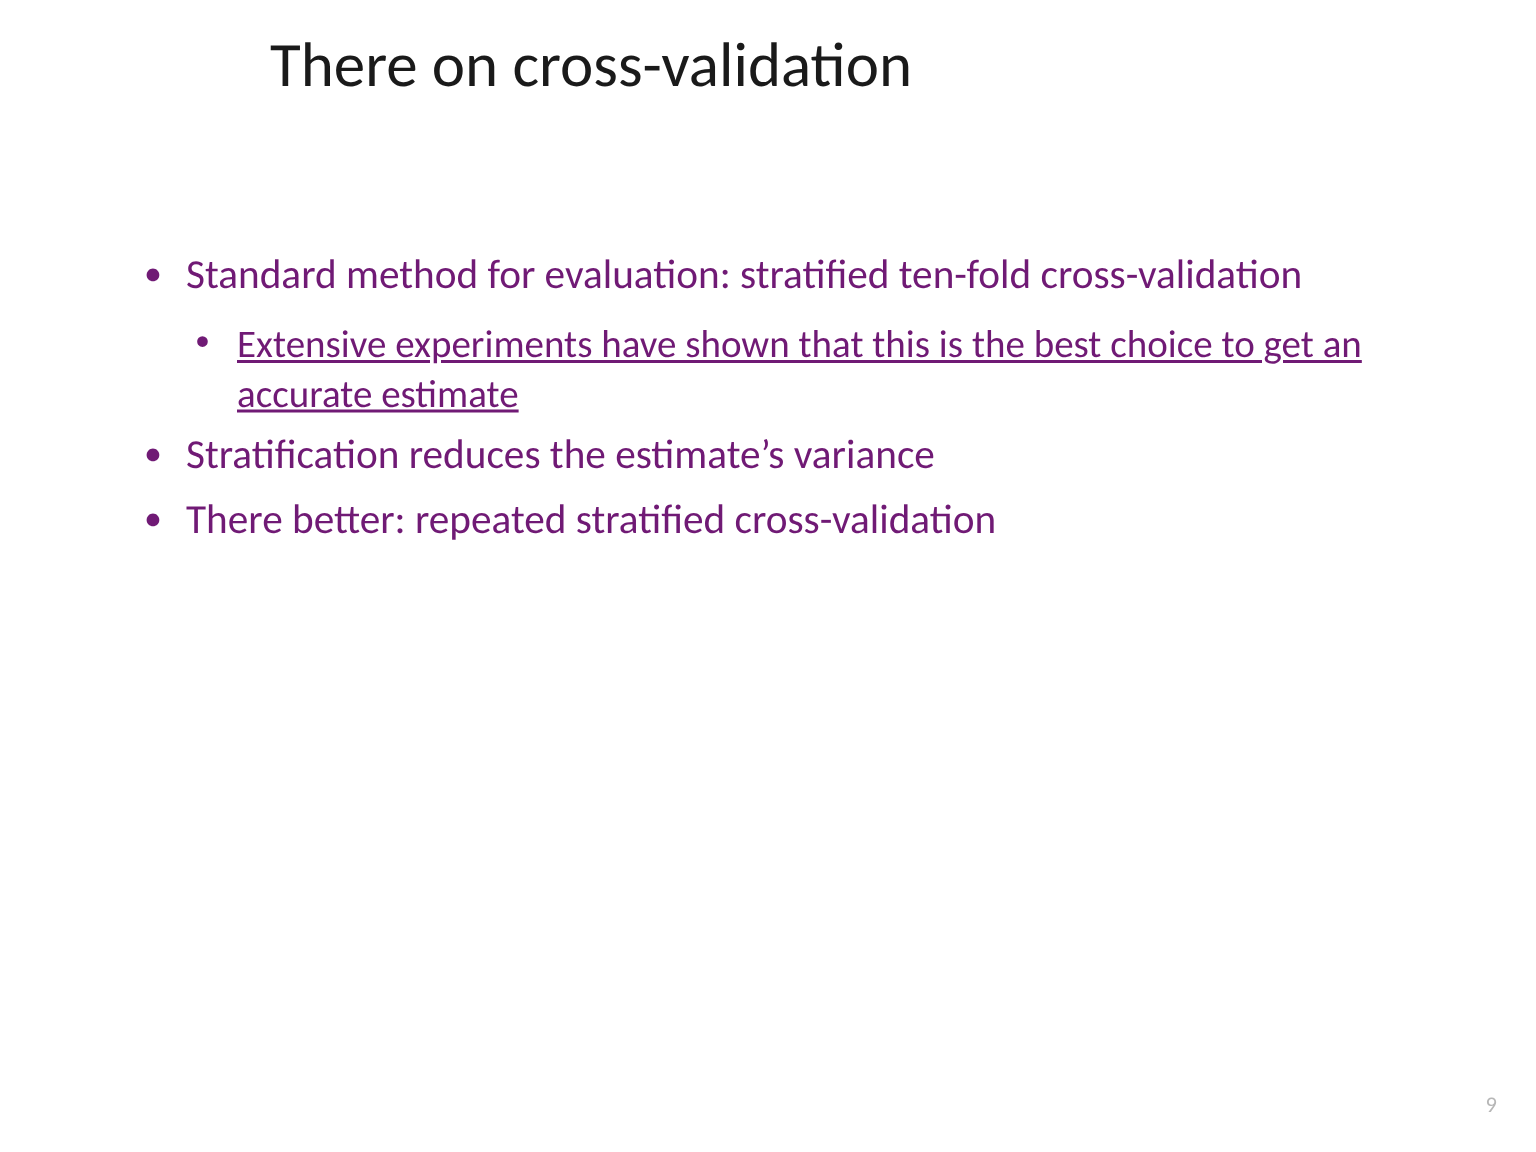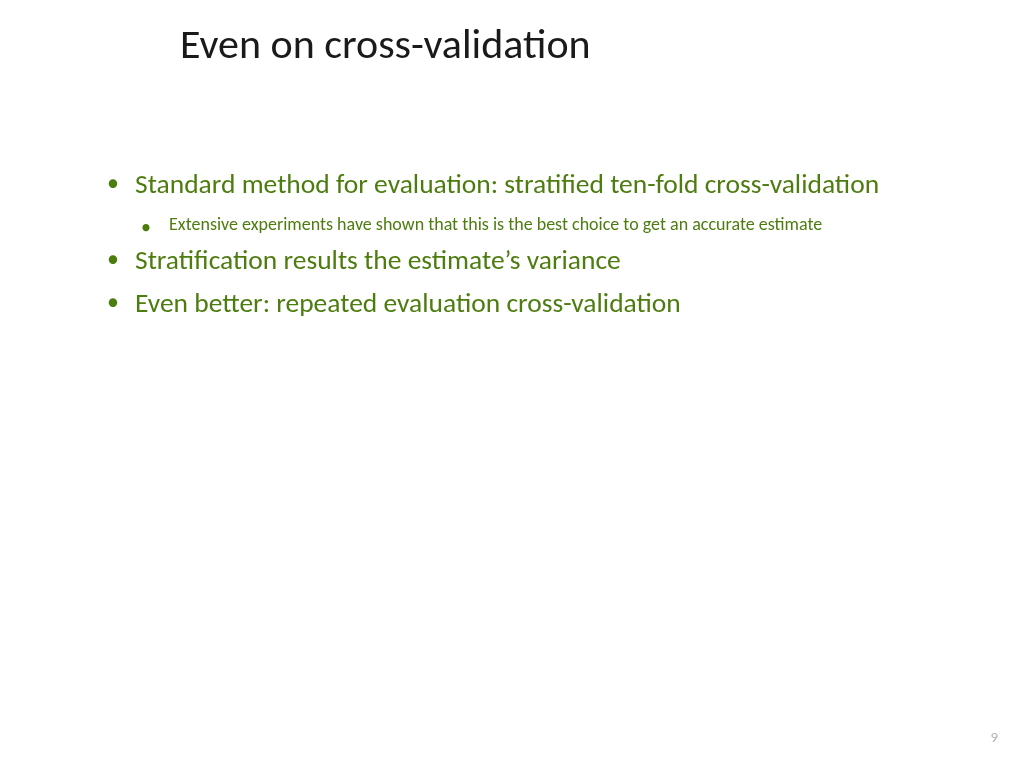--- a/index.html
+++ b/index.html
@@ -22,25 +22,25 @@
     position: absolute;
     top: 18px;
     left: 180px;
     font-size: 42px;
     font-weight: 400;
     color: #1a1a1a;
   }
   .content {
     position: absolute;
     top: 166px;
-    left: 99px;
+    left: 88px;
     right: 60px;
     font-size: 28px;
     line-height: 1.28;
-    color: #4d7c0f;
+    color: #701a75;
   }
   ul {
     margin: 0;
     padding: 0;
     list-style: none;
   }
   li.lvl1 {
     position: relative;
     padding-left: 36px;
     margin-bottom: 8px;
@@ -53,22 +53,23 @@
     top: 0;
     font-size: 24px;
     line-height: 1.4;
   }
   li.lvl2 {
     position: relative;
     padding-left: 36px;
     margin-left: 34px;
     margin-top: 12px;
     margin-bottom: 6px;
-    font-size: 18px;
+    font-size: 26px;
     line-height: 1.28;
+    text-decoration: underline;
   }
   li.lvl2::before {
     content: "•";
     position: absolute;
     left: 8px;
     top: 0;
     font-size: 20px;
     line-height: 1.4;
   }
   .page-number {
@@ -77,26 +78,26 @@
     bottom: 22px;
     font-size: 15px;
     color: #b7b7b7;
   }
 </style>
 </head>
 <body>
 
 <div class="slide">
 
-  <div class="title">Even on cross-validation</div>
+  <div class="title">There on cross-validation</div>
 
   <div class="content">
     <ul>
       <li class="lvl1">Standard method for evaluation: stratified ten-fold cross-validation</li>
       <li class="lvl2">Extensive experiments have shown that this is the best choice to get an accurate estimate</li>
-      <li class="lvl1">Stratification results the estimate’s variance</li>
-      <li class="lvl1">Even better: repeated evaluation cross-validation</li>
+      <li class="lvl1">Stratification reduces the estimate’s variance</li>
+      <li class="lvl1">There better: repeated stratified cross-validation</li>
     </ul>
   </div>
 
   <div class="page-number">9</div>
 
 </div>
 
 </body></html>

